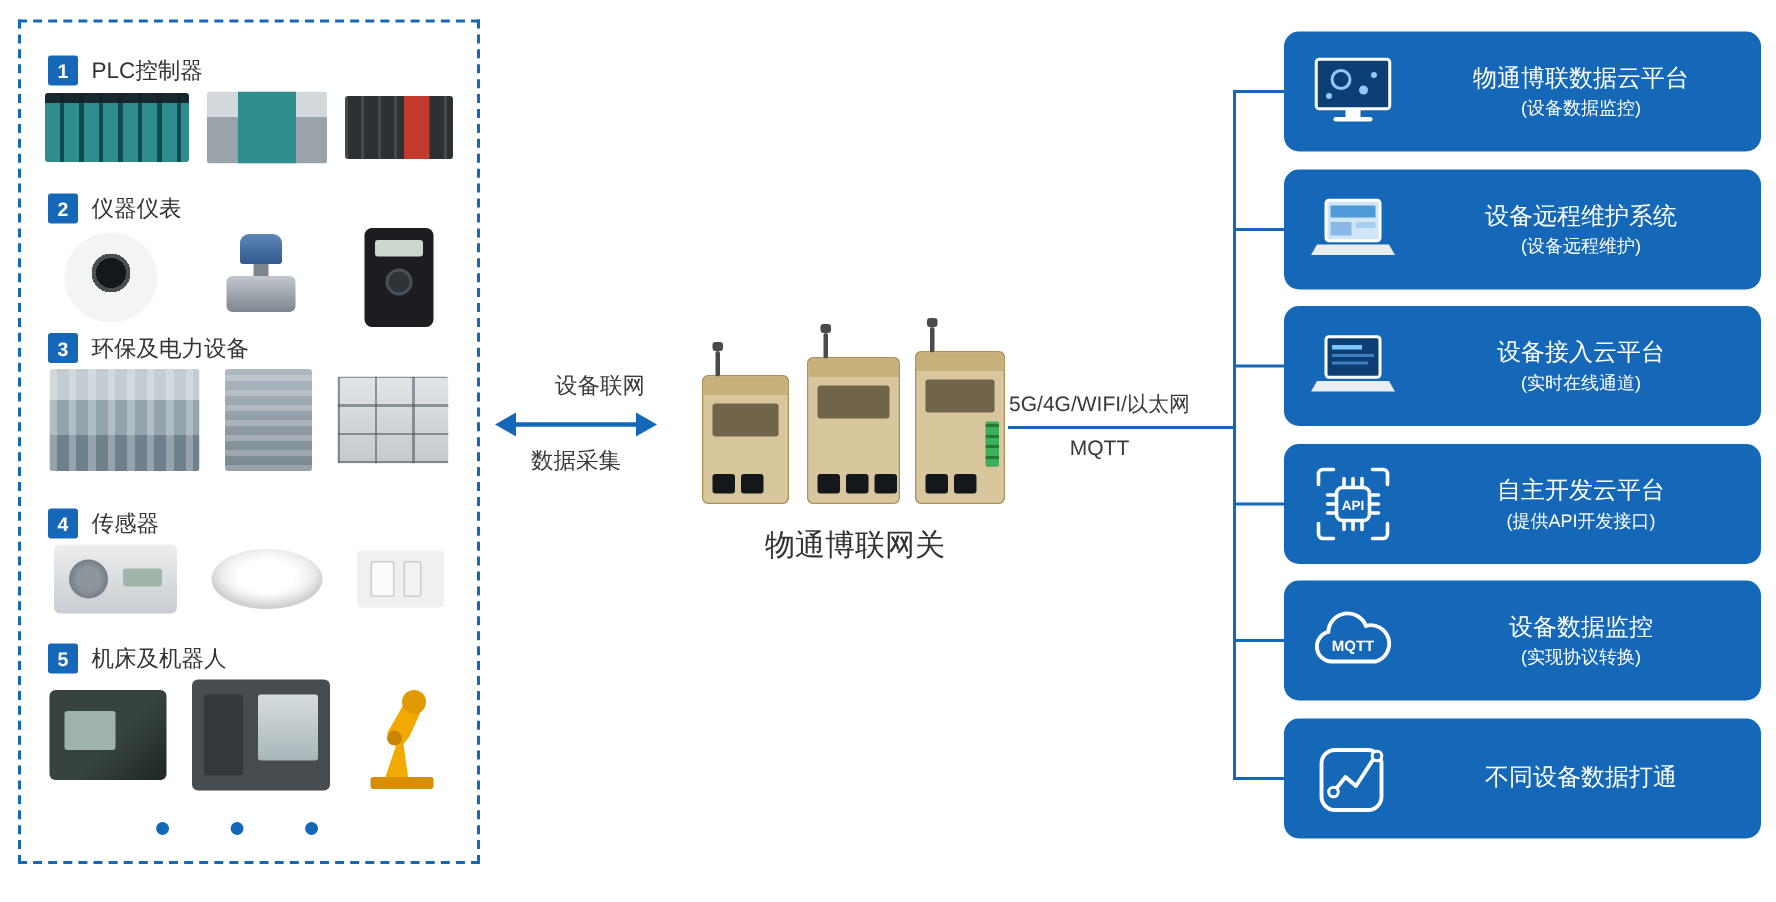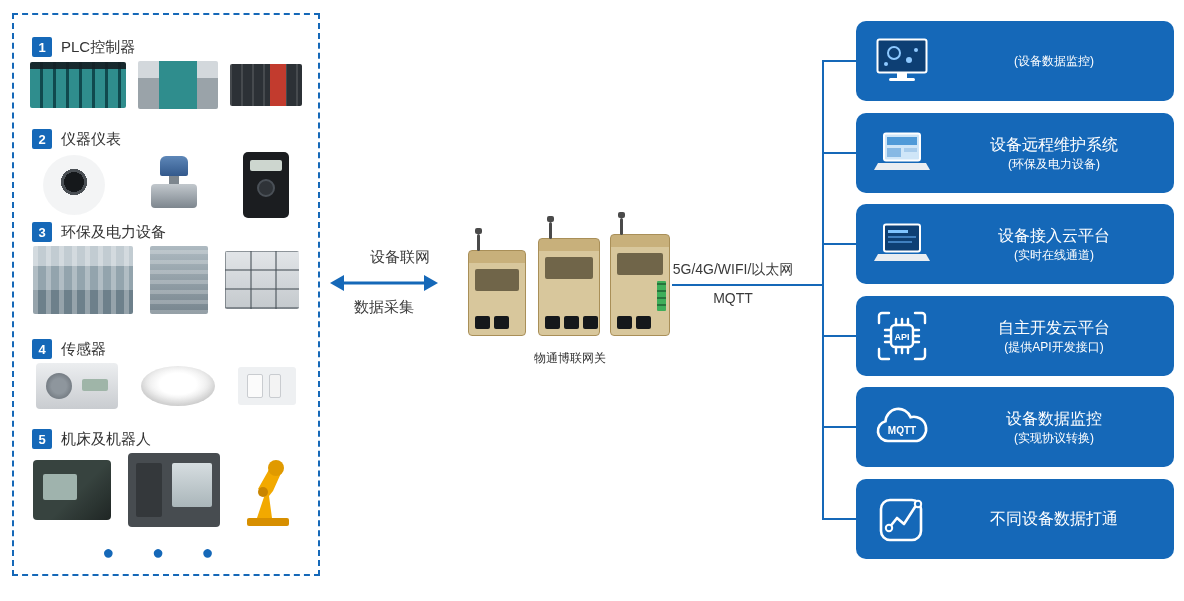--- a/index.html
+++ b/index.html
@@ -89,21 +89,21 @@
   .gw-ant { position:absolute; top:-17px; width:3px; height:17px; background:#4a4a4a; border-radius:2px; }
   .gw-ant::after { content:""; position:absolute; top:-6px; left:-2px; width:7px; height:6px;
     background:#4a4a4a; border-radius:2px; }
   .gw-sticker { position:absolute; left:6px; right:6px; top:18px; height:22px; background:#564c35;
     opacity:.8; border-radius:2px; }
   .gw-ports { position:absolute; left:6px; bottom:6px; display:flex; gap:4px; }
   .gw-port { width:15px; height:13px; background:#15181b; border-radius:2px; }
   .gw-term { position:absolute; right:3px; top:46px; bottom:24px; width:9px; border-radius:1px;
     background:repeating-linear-gradient(0deg,#3fae5a 0 5px,#27743c 5px 7px); }
   .gateway-label { position:absolute; left:470px; top:350px; width:200px; text-align:center;
-    font-size:12px; color:#333; }
+    font-size:20px; color:#333; }
 
   .link-line { position:absolute; background:#1568b8; }
 
   
   .rbox { position:absolute; left:856px; width:318px; height:80px; background:#1568b8;
     border-radius:10px; display:flex; align-items:center; color:#ffffff; }
   .rbox-icon { width:92px; display:flex; align-items:center; justify-content:center; flex:none; }
   .rbox-text { flex:1; text-align:center; padding-right:14px; }
   .rbox-title { font-size:16px; line-height:1.45; }
   .rbox-sub { font-size:12px; line-height:1.4; }
@@ -240,37 +240,38 @@
         <rect x="1.5" y="1.5" width="49" height="33" rx="2" fill="#0d3f74" stroke="#ffffff" stroke-width="2"></rect>
         <circle cx="18" cy="15" r="6" fill="none" stroke="#8ec9ff" stroke-width="2"></circle>
         <circle cx="33" cy="22" r="3" fill="#8ec9ff"></circle>
         <circle cx="40" cy="12" r="2" fill="#8ec9ff"></circle>
         <circle cx="10" cy="26" r="2" fill="#8ec9ff"></circle>
         <rect x="21" y="35" width="10" height="5" fill="#ffffff"></rect>
         <rect x="13" y="40" width="26" height="3" rx="1.5" fill="#ffffff"></rect>
       </svg>
     </div>
     <div class="rbox-text">
+      <div class="rbox-title">物通博联数据云平台</div>
       <div class="rbox-sub">(设备数据监控)</div>
     </div>
   </div>
 
   <div class="rbox" style="top:113px">
     <div class="rbox-icon">
       <svg width="56" height="42" viewBox="0 0 56 42">
         <rect x="10" y="1.5" width="36" height="27" rx="2" fill="#cfe6f8" stroke="#ffffff" stroke-width="2"></rect>
         <rect x="13" y="5" width="30" height="8" fill="#4f9ad8"></rect>
         <rect x="13" y="16" width="14" height="9" fill="#87b9e4"></rect>
         <rect x="30" y="16" width="13" height="4" fill="#a9cdec"></rect>
         <path d="M4 31 H52 L56 38 H0 Z" fill="#e9edf1"></path>
       </svg>
     </div>
     <div class="rbox-text">
       <div class="rbox-title">设备远程维护系统</div>
-      <div class="rbox-sub">(环保及电力设备)</div>
+      <div class="rbox-sub">(设备远程维护)</div>
     </div>
   </div>
 
   <div class="rbox" style="top:204px">
     <div class="rbox-icon">
       <svg width="56" height="42" viewBox="0 0 56 42">
         <rect x="10" y="1.5" width="36" height="27" rx="2" fill="#0d3f74" stroke="#ffffff" stroke-width="2"></rect>
         <rect x="14" y="7" width="20" height="3" fill="#7fc4ff"></rect>
         <rect x="14" y="13" width="28" height="2" fill="#3f7fbf"></rect>
         <rect x="14" y="18" width="24" height="2" fill="#3f7fbf"></rect>

